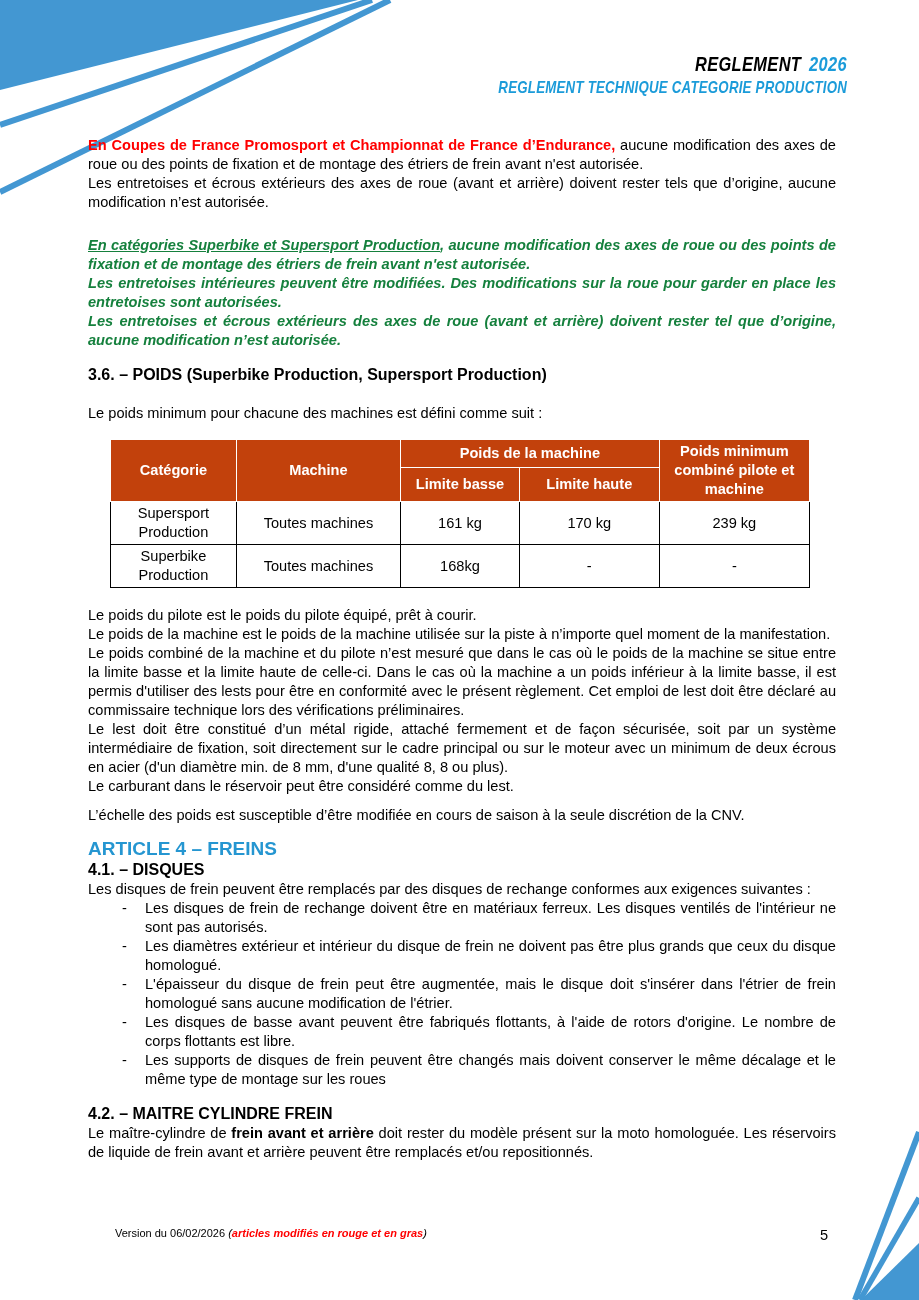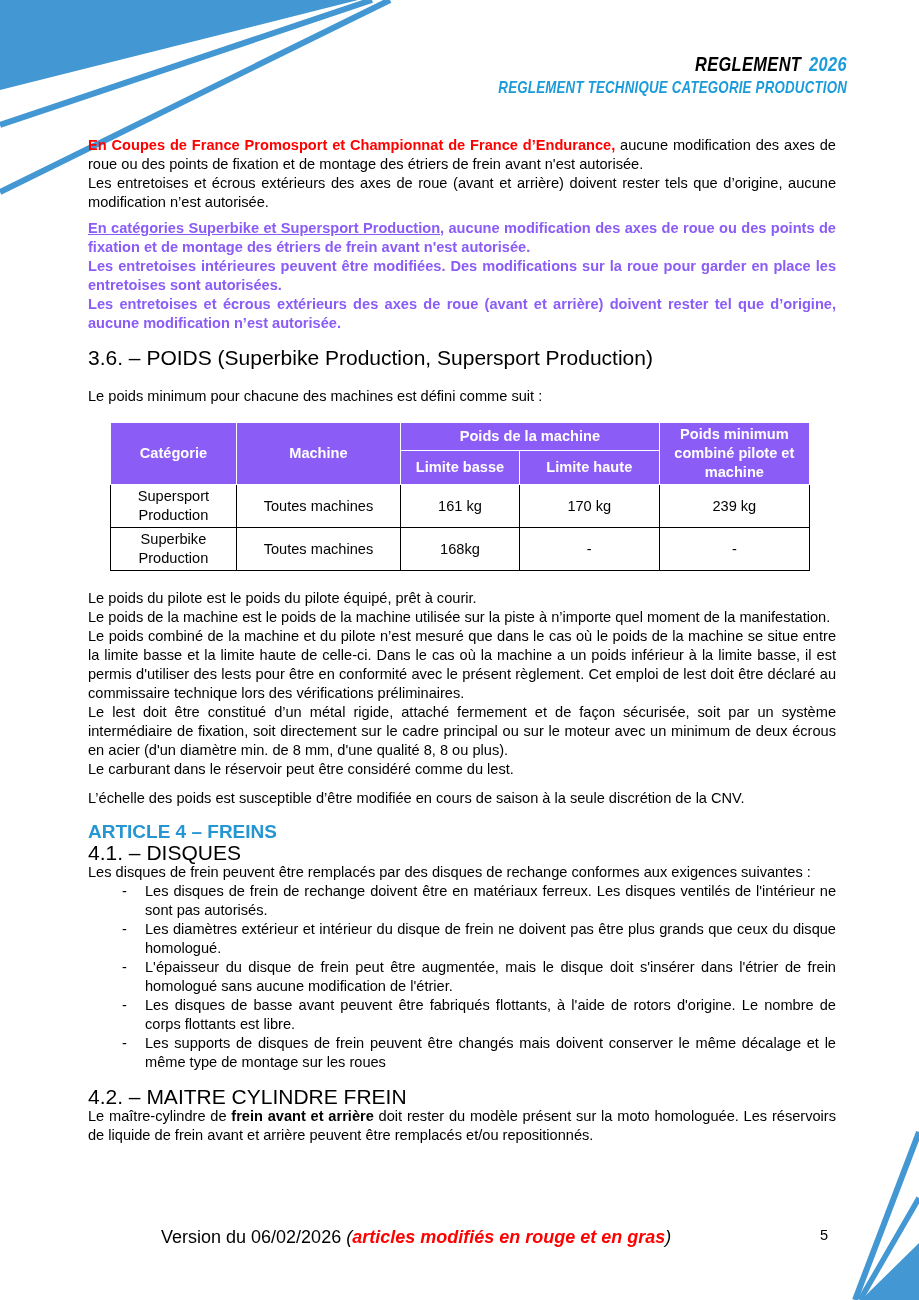--- a/index.html
+++ b/index.html
@@ -20,46 +20,46 @@
     color:#1b9bd9; white-space:nowrap; margin-top:2px; }
 
   #content { position:absolute; left:88px; top:136px; width:748px;
     font-size:14.6px; line-height:19px; text-align:justify; }
 
   p { margin:0; }
   .red  { color:#ff0000;margin-top:48px; }
   .bold { font-weight:bold; }
   .ul   { text-decoration:underline; }
 
-  .red-block { margin-top:7px; color:#8b5cf6; font-weight:bold; }
+  .red-block { margin-top:24px; color:#15803d; font-weight:bold;font-style:italic; }
 
-  .sec-heading { margin-top:14px; font-size:21px; font-weight:normal; line-height:21px; text-align:left; }
+  .sec-heading { margin-top:14px; font-size:16px; font-weight:bold; line-height:21px; text-align:left; }
   .blue-heading { margin-top:13px; font-size:19px; font-weight:bold; line-height:21px;
     color:#2596d1; text-align:left; }
   .s36-intro { margin-top:19px; }
 
   .weight-table { margin-top:16px; margin-left:22px; width:700px;
     border-collapse:collapse; border:1.5px solid #000; text-align:center; }
-  .weight-table th { background:#8b5cf6; color:#ffffff; font-weight:bold;
+  .weight-table th { background:#c2410c; color:#ffffff; font-weight:bold;
     border:1px solid #ffffff; font-size:14.6px; padding:2px 4px; }
   .weight-table td { border:1.5px solid #000; font-size:14.6px; padding:2px 4px; }
   .weight-table thead tr:first-child  { height:24px; }
   .weight-table thead tr:last-child   { height:30px; }
   .weight-table tbody tr { height:36px; }
 
   .weights { margin-top:18px; }
   .w-scale { margin-top:10px; }
 
   .bullet { display:flex; padding-left:34px; }
   .bullet .dash { flex:none; width:23px; text-align:left; }
   .bullet .bullet-text { flex:1; }
 
   .s42-p { margin-top:0; }
 
-  .doc-footer { position:absolute; left:115px; top:1227px; width:720px; font-size:18px;margin-left:46px; }
+  .doc-footer { position:absolute; left:115px; top:1227px; width:720px; font-size:11px; }
   .footer-note { font-style:italic; }
   .footer-note-red { color:#ff0000; font-weight:bold; font-style:italic; }
   .page-number { position:absolute; top:1227px; right:91px; font-size:14.6px; }
 </style>
 </head>
 <body>
 
 <svg class="stripes-top" width="420" height="200" viewBox="0 0 420 200">
   <polygon points="0,0 358,0 0,90" fill="#4397d2"></polygon>
   <line x1="372" y1="0" x2="0" y2="125" stroke="#4397d2" stroke-width="6"></line>

